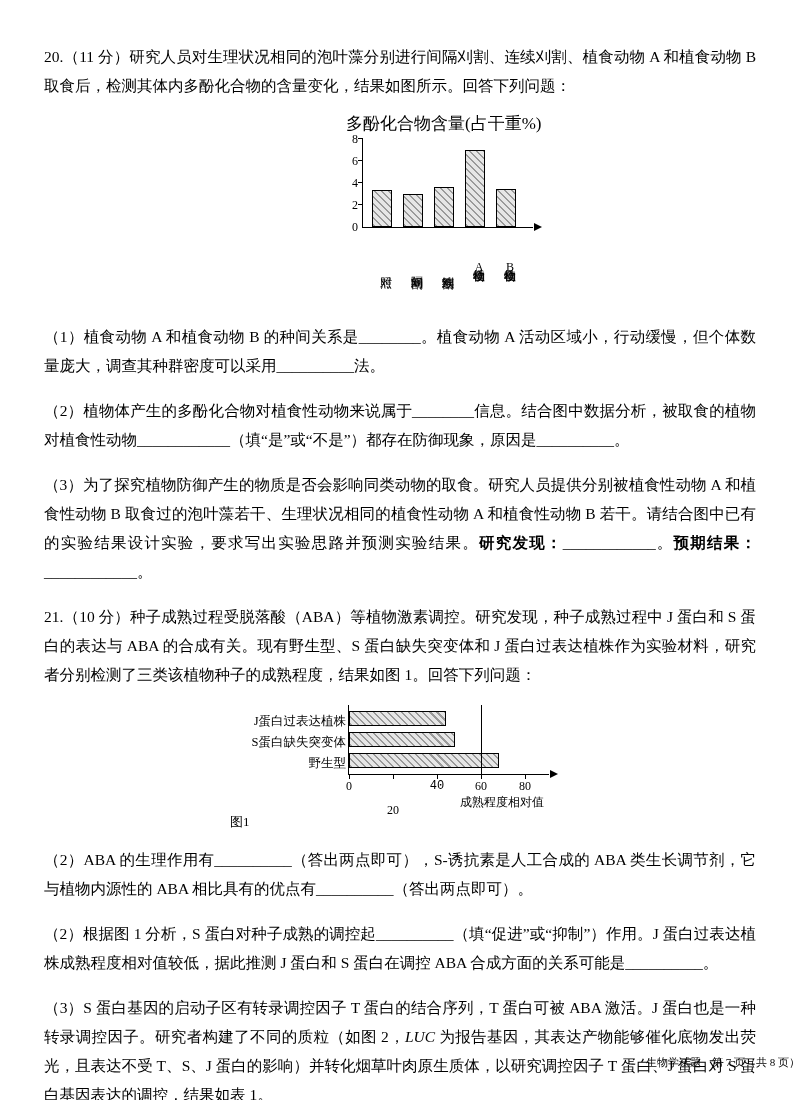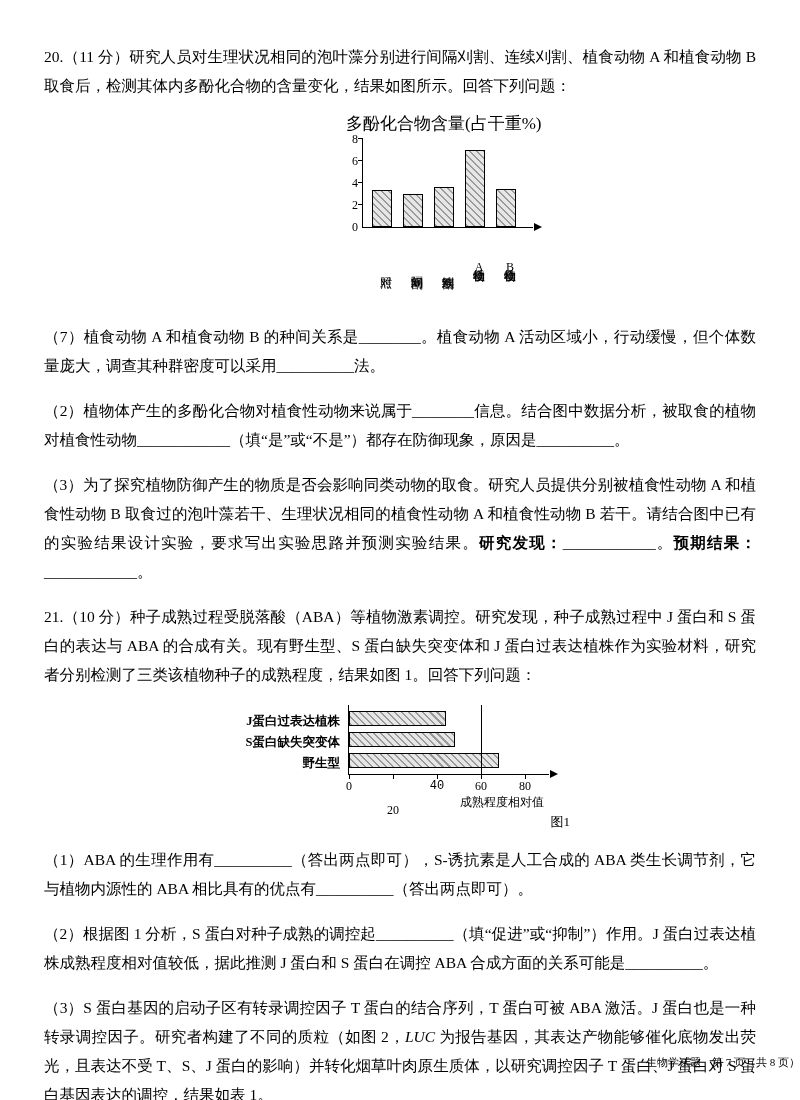--- a/index.html
+++ b/index.html
@@ -25,30 +25,30 @@
             border-top:4px solid transparent; border-bottom:4px solid transparent;
             border-left:8px solid #000; }
   .c1-xlabels { display:flex; margin-left:16px; padding-left:0; }
   .xlab1 { width:31px; writing-mode:vertical-rl; text-orientation:upright;
            font-size:12px; line-height:14px; text-align:left; display:flex; justify-content:center; height:78px; }
 
   
   .chart2-wrap { margin:12px 0 8px 202px; width:360px; font-size:12.5px; line-height:15px; text-align:left; }
   .c2-body { display:flex; }
   .c2-labels { width:118px; padding-top:6px; box-sizing:border-box; }
-  .c2lab { height:21px; display:flex; align-items:center; justify-content:flex-end; padding-right:8px; white-space:nowrap;font-weight:bold; }
+  .c2lab { height:21px; display:flex; align-items:center; justify-content:flex-end; padding-right:2px; white-space:nowrap; }
   .c2-plot { position:relative; width:200px; padding-top:6px;
              border-left:1px solid #000; border-bottom:1px solid #000; box-sizing:content-box; }
   .bar2 { height:15px; margin-bottom:6px; box-sizing:border-box; }
   .refline2 { position:absolute; top:0; bottom:0; width:0; border-left:1px solid #000; }
   .c2-ticks { position:relative; margin-left:119px; width:200px; height:20px; }
   .tmark2 { position:absolute; top:0; height:4px; width:0; border-left:1px solid #000; }
   .tnum2 { position:absolute; top:4px; transform:translateX(-50%); font-size:12px; }
   .c2-xlabel { margin-left:230px; font-size:12px; white-space:nowrap; }
-  .c2-caption { width:340px; text-align:right; margin-top:4px; font-size:13px; }
+  .c2-caption { width:340px; text-align:left; margin-top:4px; font-size:13px; }
 
   .footer { position:absolute; left:0; right:0; top:1048px; text-align:right; font-size:11px; }
   i.luc { font-style:italic; }
   b.sec { font-weight:bold; }
 </style>
 </head>
 <body>
 
 <div class="page">
 
@@ -79,21 +79,21 @@
     </div>
     <div class="c1-xlabels" id="c1-xlabels">
         <div class="xlab1">对照</div>
         <div class="xlab1">间隔刈割</div>
         <div class="xlab1">连续刈割</div>
         <div class="xlab1">植食动物A</div>
         <div class="xlab1">植食动物B</div>
       </div>
   </div>
 
-  <p>（7）植食动物 A 和植食动物 B 的种间关系是________。植食动物 A 活动区域小，行动缓慢，但个体数量庞大，调查其种群密度可以采用__________法。</p>
+  <p>（1）植食动物 A 和植食动物 B 的种间关系是________。植食动物 A 活动区域小，行动缓慢，但个体数量庞大，调查其种群密度可以采用__________法。</p>
   <p>（2）植物体产生的多酚化合物对植食性动物来说属于________信息。结合图中数据分析，被取食的植物对植食性动物____________（填“是”或“不是”）都存在防御现象，原因是__________。</p>
   <p><span>（3）为了探究植物防御产生的物质是否会影响同类动物的取食。研究人员提供分别被植食性动物 A 和植食性动物 B 取食过的泡叶藻若干、生理状况相同的植食性动物 A 和植食性动物 B 若干。请结合图中已有的实验结果设计实验，要求写出实验思路并预测实验结果。</span><b class="sec">研究发现：</b><span>____________。</span><b class="sec">预期结果：</b><span>____________。</span></p>
 
   <p>21.（10 分）种子成熟过程受脱落酸（ABA）等植物激素调控。研究发现，种子成熟过程中 J 蛋白和 S 蛋白的表达与 ABA 的合成有关。现有野生型、S 蛋白缺失突变体和 J 蛋白过表达植株作为实验材料，研究者分别检测了三类该植物种子的成熟程度，结果如图 1。回答下列问题：</p>
 
   <div class="chart2-wrap">
     <div class="c2-body">
       <div class="c2-labels" id="c2-labels">
           <div class="c2lab">J蛋白过表达植株</div>
           <div class="c2lab">S蛋白缺失突变体</div>
@@ -116,19 +116,19 @@
         <div class="tnum2" style="left: 88px; font-family: Liberation Mono, monospace;">40</div>
         <div class="tmark2" style="left: 132px;"></div>
         <div class="tnum2" style="left: 132px;">60</div>
         <div class="tmark2" style="left: 176px;"></div>
         <div class="tnum2" style="left: 176px;">80</div>
       </div>
     <div class="c2-xlabel">成熟程度相对值</div>
     <div class="c2-caption">图1</div>
   </div>
 
-  <p>（1）ABA 的生理作用有__________（答出两点即可），S-诱抗素是人工合成的 ABA 类生长调节剂，它与植物内源性的 ABA 相比具有的优点有__________（答出两点即可）。</p>
+  <p>（2）ABA 的生理作用有__________（答出两点即可），S-诱抗素是人工合成的 ABA 类生长调节剂，它与植物内源性的 ABA 相比具有的优点有__________（答出两点即可）。</p>
   <p>（2）根据图 1 分析，S 蛋白对种子成熟的调控起__________（填“促进”或“抑制”）作用。J 蛋白过表达植株成熟程度相对值较低，据此推测 J 蛋白和 S 蛋白在调控 ABA 合成方面的关系可能是__________。</p>
   <p><span>（3）S 蛋白基因的启动子区有转录调控因子 T 蛋白的结合序列，T 蛋白可被 ABA 激活。J 蛋白也是一种转录调控因子。研究者构建了不同的质粒（如图 2，</span><i class="luc">LUC</i><span> 为报告基因，其表达产物能够催化底物发出荧光，且表达不受 T、S、J 蛋白的影响）并转化烟草叶肉原生质体，以研究调控因子 T 蛋白、J 蛋白对 S 蛋白基因表达的调控，结果如表 1。</span></p>
 
   <div class="footer">生物学试题　第 7 页（共 8 页）</div>
 
 </div>
 
 </body></html>

